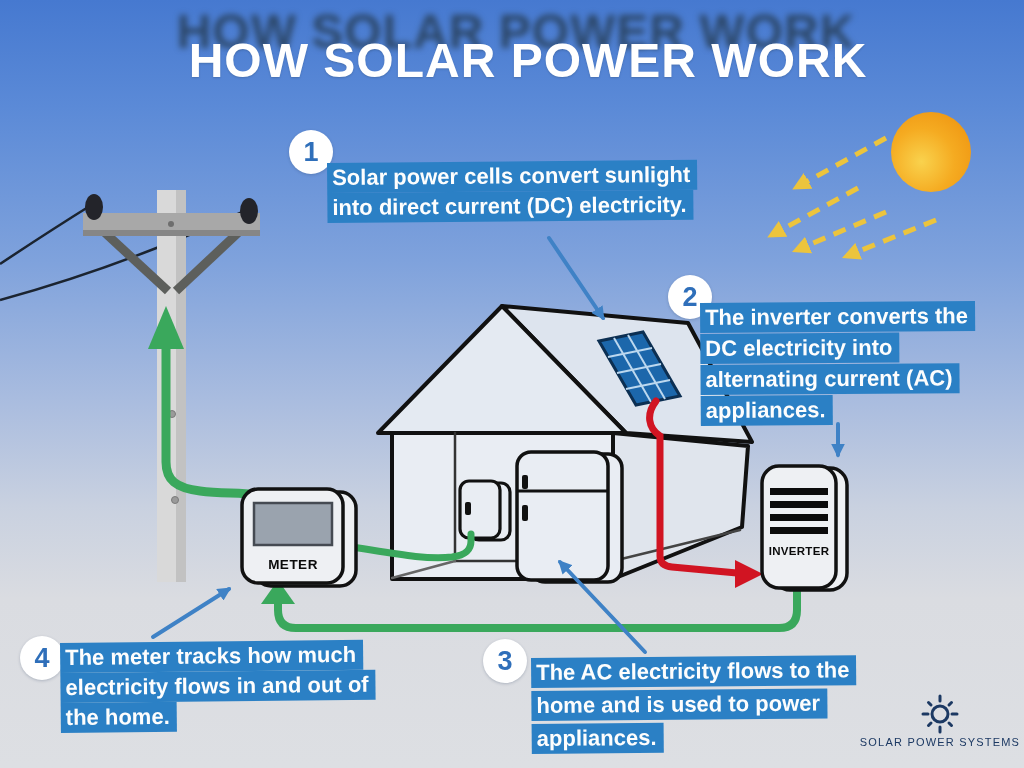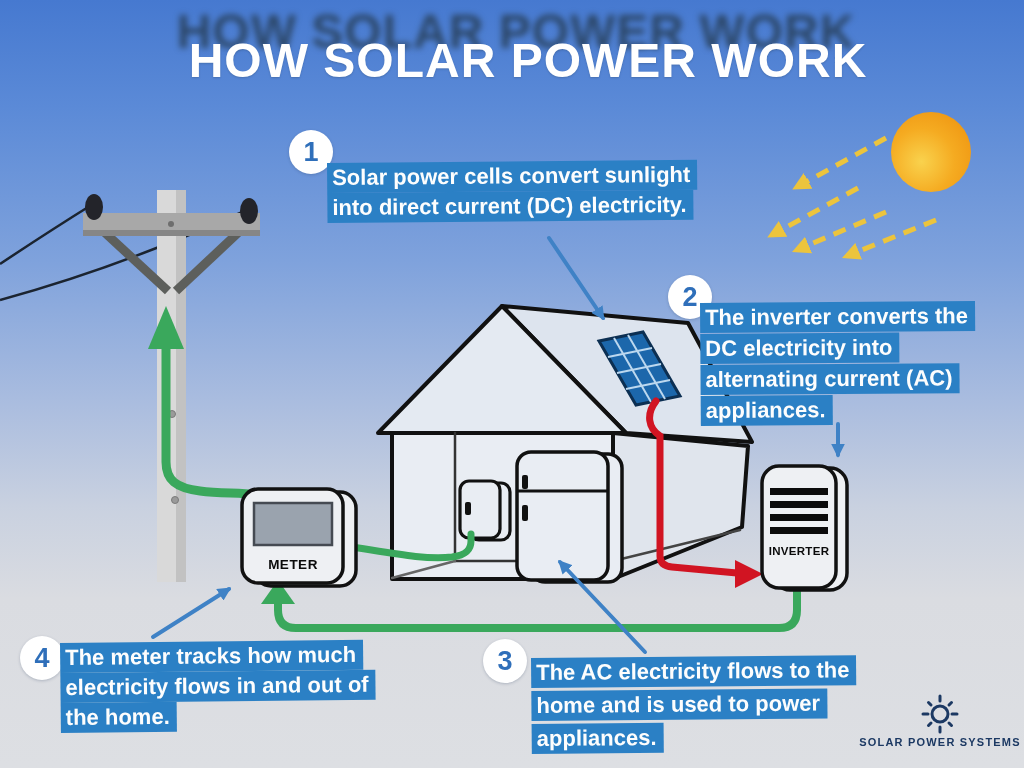--- a/index.html
+++ b/index.html
@@ -39,21 +39,21 @@
   .step3 .hl{margin-bottom:3px;}
   .step4 .lines{transform:rotate(-0.6deg);}
   .step1{left:289px;top:128px;} .step1 .badge{top:2px;} .step1 .lines{left:38px;top:35px;}
   .step2{left:668px;top:275px;} .step2 .lines{left:32px;top:28px;}
   .step3{left:483px;top:639px;} .step3 .lines{left:48px;top:19px;}
   .step4{left:20px; top:634px;} .step4 .badge{top:2px;} .step4 .lines{left:40px;top:9px;}
   
   .logo{position:absolute;left:858px;top:694px;width:164px;text-align:center;}
   .logo .logo-icon{display:block;margin:0 auto;}
   .logo .logo-text{
-    margin-top:2px;font-size:11px;font-weight:700;letter-spacing:1.2px;
+    margin-top:2px;font-size:11px;font-weight:400;letter-spacing:1.2px;
     color:#1c3963;white-space:nowrap;
   }
 </style>
 </head>
 <body>
 
 <div class="canvas">
 
   <svg class="scene" width="1024" height="768" viewBox="0 0 1024 768">
     <defs>

